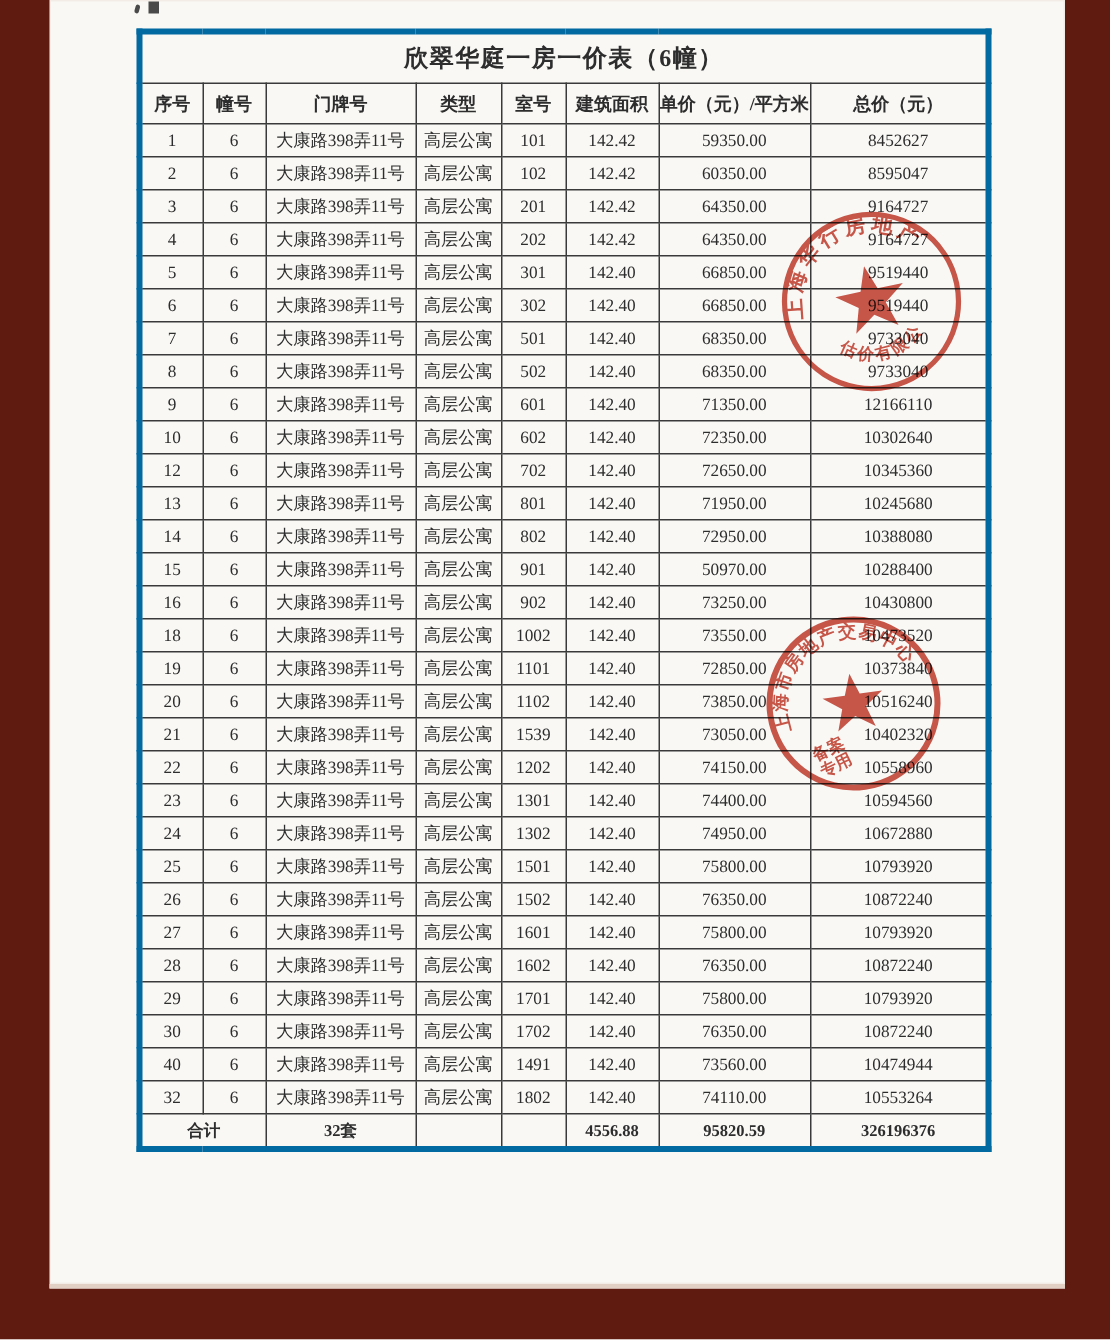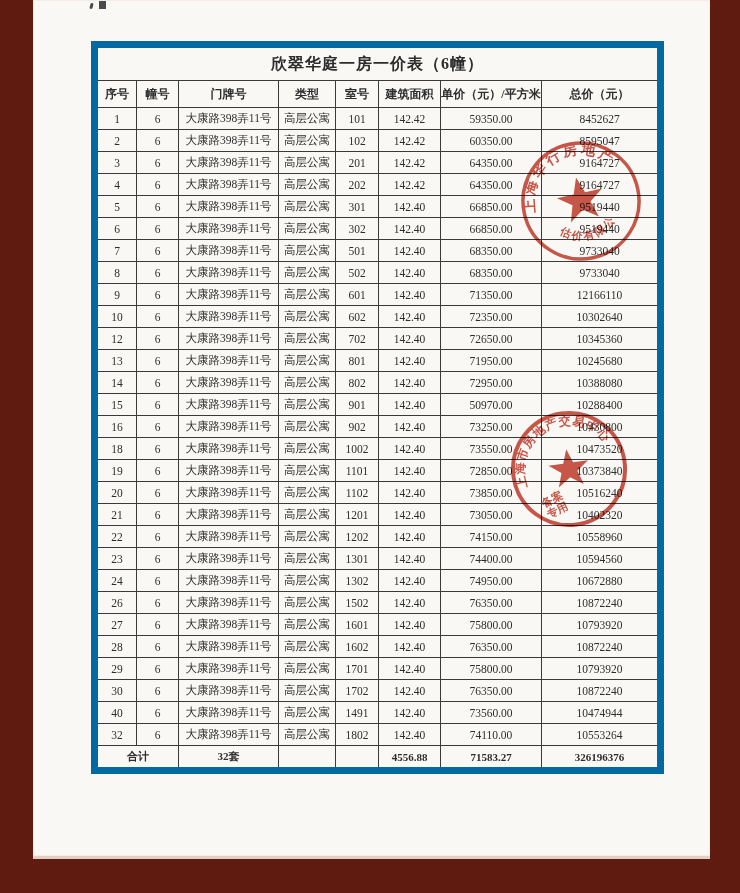--- a/index.html
+++ b/index.html
@@ -31,21 +31,21 @@
     color:#2d2d2d;
   }
   table.price td, table.price th{
     border:1.5px solid #3a3a3a;
     text-align:center;
     vertical-align:middle;
     padding:0;
     overflow:hidden;
     white-space:nowrap;
   }
-  table.price{border:7px solid #0369a1;margin-top:22px;}
+  table.price{border:4px solid #0369a1;}
   tr.title-row th{
     height:32px;
     font-size:16px;
     font-weight:bold;
     letter-spacing:1px;
   }
   tr.header-row th{
     height:26px;
     font-size:12px;
     font-weight:bold;
@@ -273,21 +273,21 @@
             <td>1102</td>
             <td>142.40</td>
             <td>73850.00</td>
             <td>10516240</td>
           </tr>
           <tr>
             <td>21</td>
             <td>6</td>
             <td>大康路398弄11号</td>
             <td>高层公寓</td>
-            <td>1201</td>
+            <td>1539</td>
             <td>142.40</td>
             <td>73050.00</td>
             <td>10402320</td>
           </tr>
           <tr>
             <td>22</td>
             <td>6</td>
             <td>大康路398弄11号</td>
             <td>高层公寓</td>
             <td>1202</td>
@@ -307,20 +307,30 @@
           </tr>
           <tr>
             <td>24</td>
             <td>6</td>
             <td>大康路398弄11号</td>
             <td>高层公寓</td>
             <td>1302</td>
             <td>142.40</td>
             <td>74950.00</td>
             <td>10672880</td>
+          </tr>
+          <tr>
+            <td>25</td>
+            <td>6</td>
+            <td>大康路398弄11号</td>
+            <td>高层公寓</td>
+            <td>1501</td>
+            <td>142.40</td>
+            <td>75800.00</td>
+            <td>10793920</td>
           </tr>
           <tr>
             <td>26</td>
             <td>6</td>
             <td>大康路398弄11号</td>
             <td>高层公寓</td>
             <td>1502</td>
             <td>142.40</td>
             <td>76350.00</td>
             <td>10872240</td>
@@ -386,21 +396,21 @@
             <td>10553264</td>
           </tr>
         </tbody>
       <tfoot>
         <tr>
           <td colspan="2">合计</td>
           <td>32套</td>
           <td></td>
           <td></td>
           <td>4556.88</td>
-          <td>71583.27</td>
+          <td>95820.59</td>
           <td>326196376</td>
         </tr>
       </tfoot>
     </table>
   </div>
 
   <svg class="stamp" width="140" height="140" style="left:511px;top:131px;" viewBox="0 0 140 140">
     <g transform="rotate(-12 70 70)" fill="#c23a2b" stroke="none">
       <circle cx="70" cy="70" r="58" fill="none" stroke="#c23a2b" stroke-width="3.5"></circle>
       <path id="s1top" d="M 25.8,86 A 47,47 0 1 1 114.2,86" fill="none"></path>

